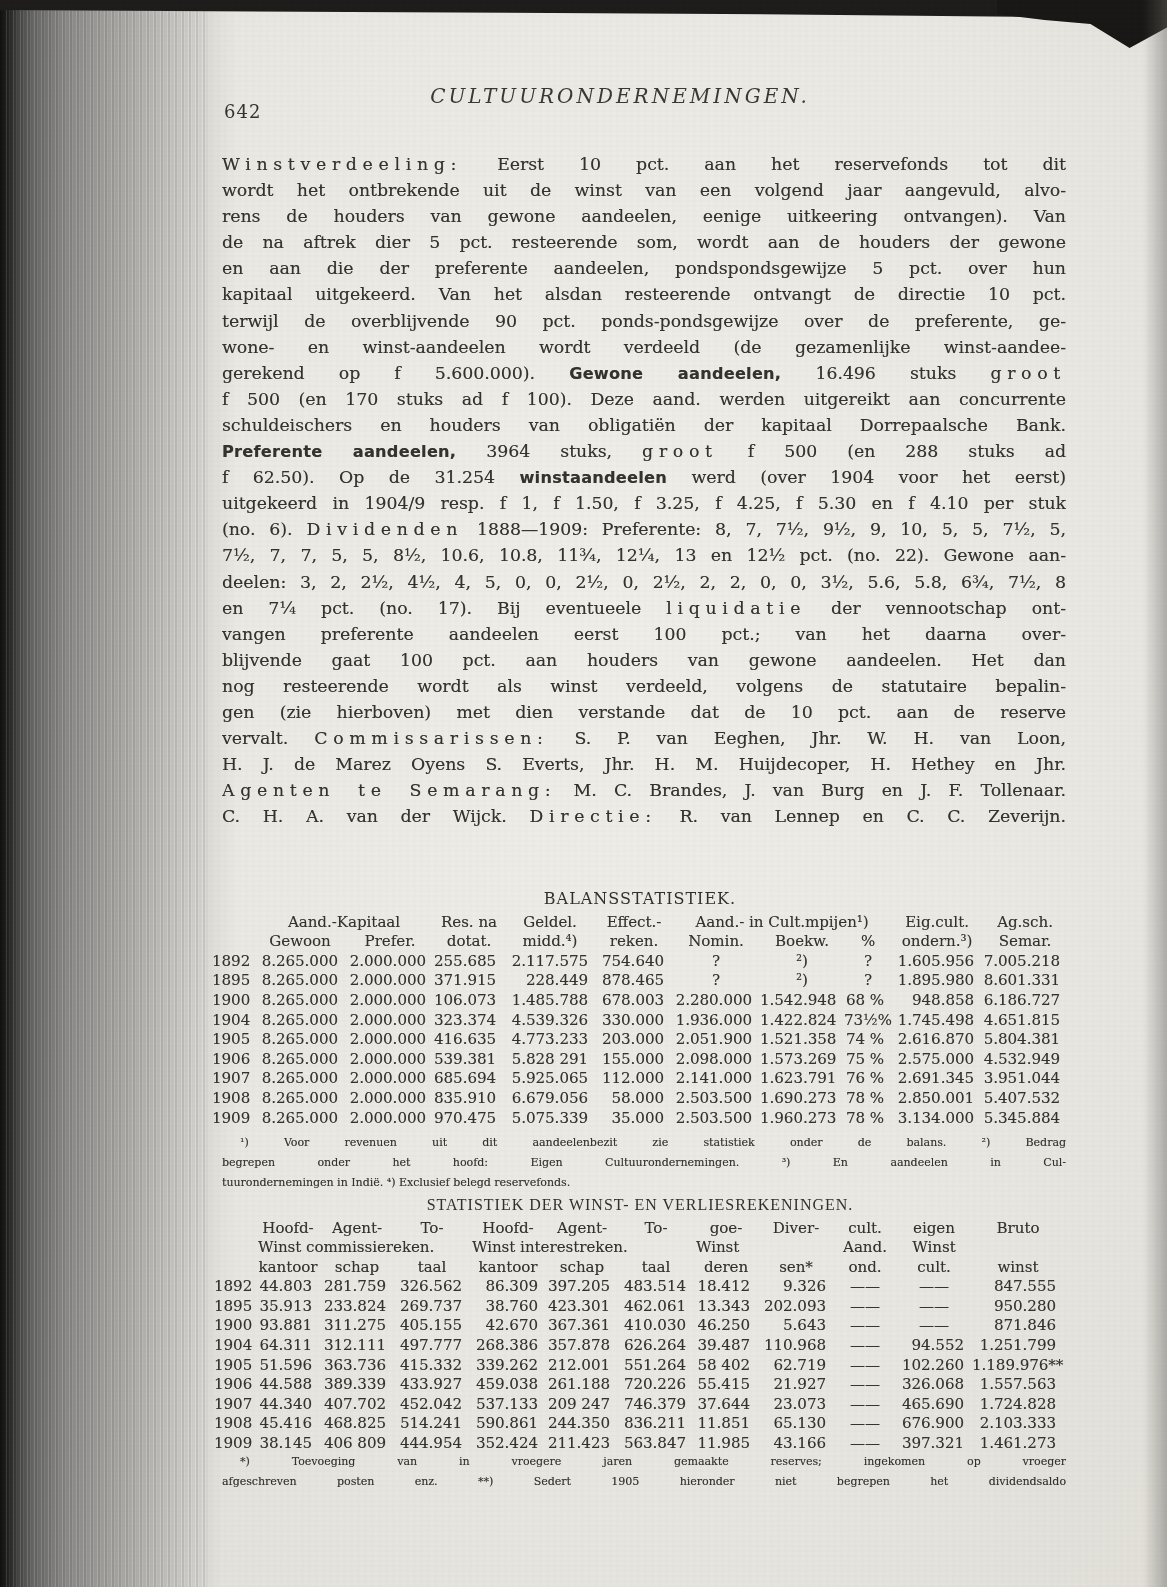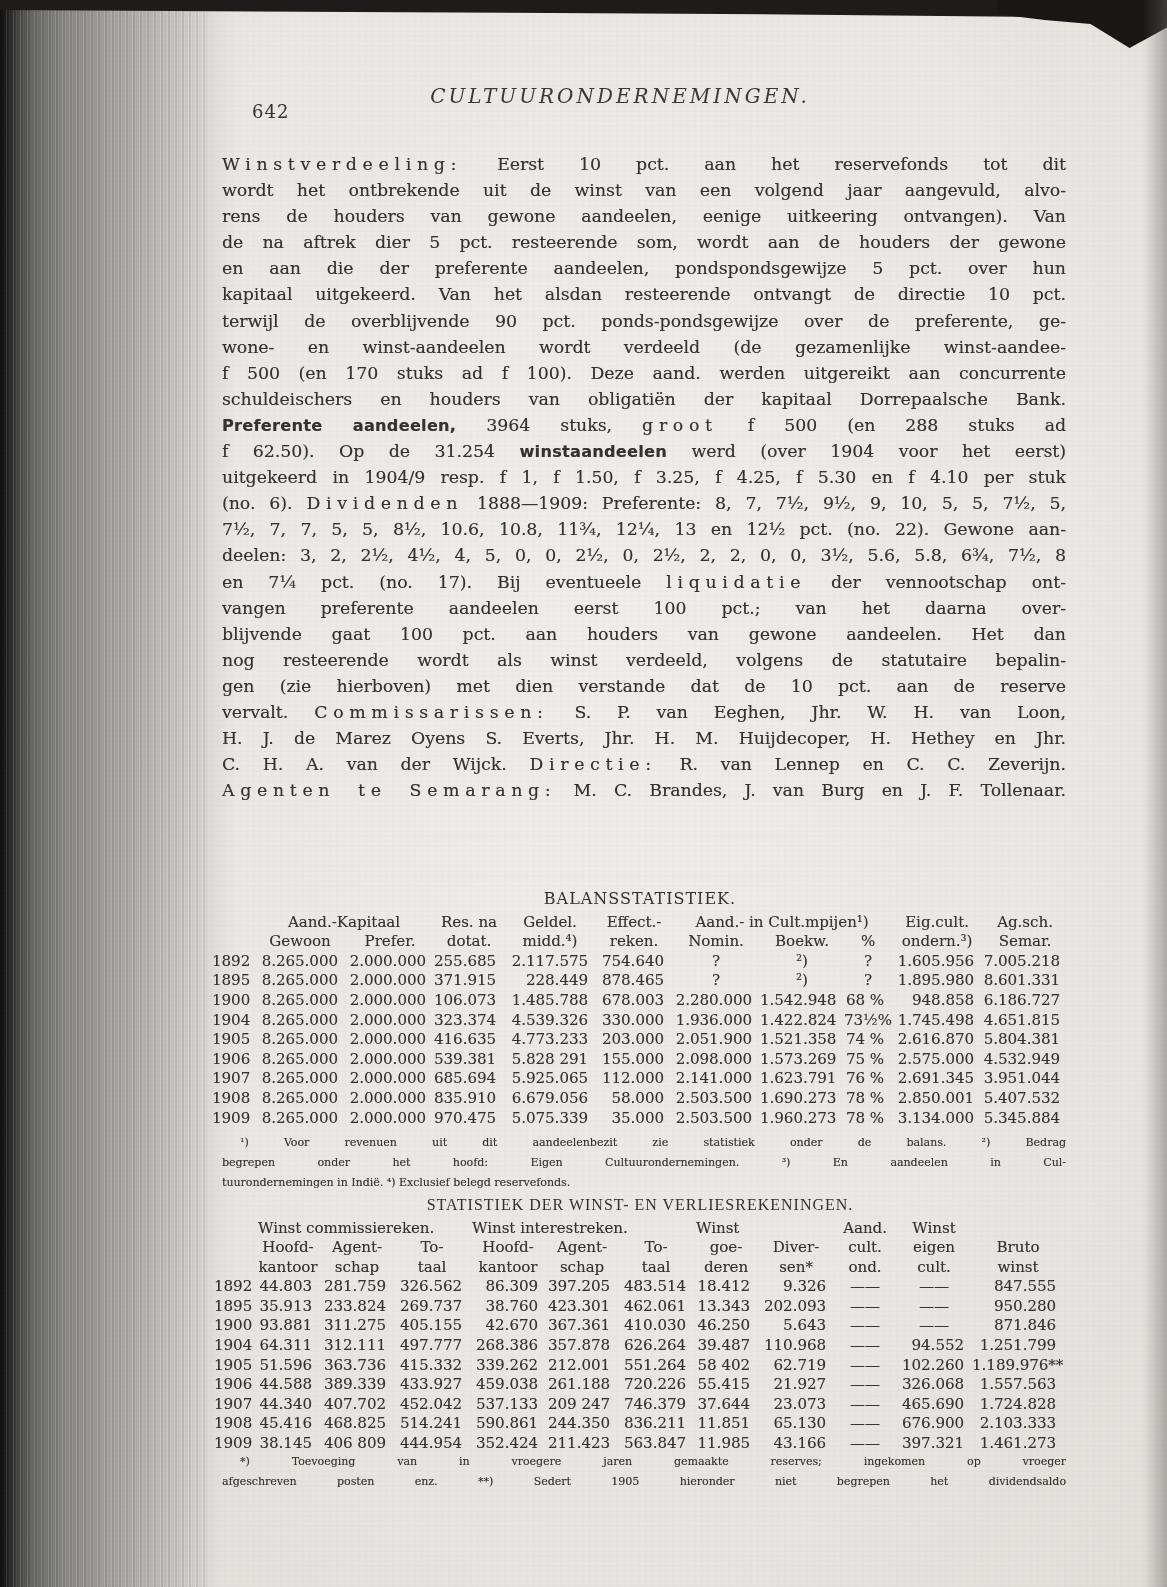--- a/index.html
+++ b/index.html
@@ -33,21 +33,21 @@
     position:absolute; right:0; top:0; width:24px; height:100%;
     background:linear-gradient(90deg, rgba(120,118,114,0) 0%, rgba(105,103,99,.45) 100%);
   }
   #grain{
     position:absolute; inset:0; pointer-events:none; opacity:.5;
     background:repeating-linear-gradient(0deg, rgba(110,105,95,.03) 0 2px, rgba(0,0,0,0) 2px 5px),
                repeating-linear-gradient(90deg, rgba(110,105,95,.025) 0 3px, rgba(0,0,0,0) 3px 7px);
   }
   
   .abs{position:absolute;}
-  #pageno{left:224px; top:101px; font-size:18px; letter-spacing:1px;margin-left:28px;}
+  #pageno{left:224px; top:101px; font-size:18px; letter-spacing:1px;}
   #runhead{left:160px; top:84px; width:920px; text-align:center;
     font-style:italic; font-size:20px; letter-spacing:3px; color:#3b3833;}
   #body{left:222px; top:151px; width:844px; font-size:17.3px; --lh:26.1px;
     text-shadow:.2px .2px .5px rgba(47,45,42,.45);}
   .jline{display:block; text-align:justify; height:var(--lh); line-height:var(--lh); overflow:hidden;}
   .jline::after{content:""; display:inline-block; width:100%; height:0;}
   .seg-sp{letter-spacing:.33em;}
   .seg-b{font-family:"DejaVu Sans","Liberation Sans",sans-serif; font-weight:700; font-size:.93em; letter-spacing:.3px;}
   .sec-title{text-align:center; font-size:16px; letter-spacing:1px; color:#33302b;}
   #balans-title{left:212px; top:889px; width:856px;}
@@ -81,37 +81,38 @@
 
   <div id="body" class="abs">
       <div class="jline"><span class="seg-sp">Winstverdeeling:</span><span>  Eerst  10  pct.  aan  het  reservefonds  tot  dit</span></div>
       <div class="jline"><span>wordt het ontbrekende uit de winst van een volgend jaar aangevuld, alvo-</span></div>
       <div class="jline"><span>rens de houders van gewone aandeelen, eenige uitkeering ontvangen). Van</span></div>
       <div class="jline"><span>de na aftrek dier 5 pct. resteerende som, wordt aan de houders der gewone</span></div>
       <div class="jline"><span>en aan die der preferente aandeelen, pondspondsgewijze 5 pct. over hun</span></div>
       <div class="jline"><span>kapitaal uitgekeerd. Van het alsdan resteerende ontvangt de directie 10 pct.</span></div>
       <div class="jline"><span>terwijl de overblijvende 90 pct. ponds-pondsgewijze over de preferente, ge-</span></div>
       <div class="jline"><span>wone- en winst-aandeelen wordt verdeeld (de gezamenlijke winst-aandee-</span></div>
+      <div class="jline"><span>gerekend op f 5.600.000). </span><span class="seg-b">Gewone aandeelen,</span><span> 16.496 stuks </span><span class="seg-sp">groot</span></div>
       <div class="jline"><span>f 500 (en 170 stuks ad f 100). Deze aand. werden uitgereikt aan concurrente</span></div>
       <div class="jline"><span>schuldeischers en houders van obligatiën der kapitaal Dorrepaalsche Bank.</span></div>
       <div class="jline"><span class="seg-b">Preferente aandeelen,</span><span> 3964 stuks, </span><span class="seg-sp">groot</span><span> f 500 (en 288 stuks ad</span></div>
       <div class="jline"><span>f 62.50).  Op de 31.254 </span><span class="seg-b">winstaandeelen</span><span> werd (over 1904 voor het eerst)</span></div>
       <div class="jline"><span>uitgekeerd in 1904/9 resp. f 1, f 1.50, f 3.25, f 4.25, f 5.30 en f 4.10 per stuk</span></div>
       <div class="jline"><span>(no. 6). </span><span class="seg-sp">Dividenden</span><span> 1888—1909: Preferente: 8, 7, 7½, 9½, 9, 10, 5, 5, 7½, 5,</span></div>
       <div class="jline"><span>7½, 7, 7, 5, 5, 8½, 10.6, 10.8, 11¾, 12¼, 13 en 12½ pct. (no. 22). Gewone aan-</span></div>
       <div class="jline"><span>deelen: 3, 2, 2½, 4½, 4, 5, 0, 0, 2½, 0, 2½, 2, 2, 0, 0, 3½, 5.6, 5.8, 6¾, 7½, 8</span></div>
       <div class="jline"><span>en 7¼ pct. (no. 17).  Bij eventueele </span><span class="seg-sp">liquidatie</span><span> der vennootschap ont-</span></div>
       <div class="jline"><span>vangen preferente aandeelen eerst 100 pct.; van het daarna over-</span></div>
       <div class="jline"><span>blijvende gaat 100 pct. aan houders van gewone aandeelen. Het dan</span></div>
       <div class="jline"><span>nog resteerende wordt als winst verdeeld, volgens de statutaire bepalin-</span></div>
       <div class="jline"><span>gen (zie hierboven) met dien verstande dat de 10 pct. aan de reserve</span></div>
       <div class="jline"><span>vervalt.  </span><span class="seg-sp">Commissarissen:</span><span> S. P. van Eeghen, Jhr. W. H. van Loon,</span></div>
       <div class="jline"><span>H. J. de Marez Oyens S. Everts, Jhr. H. M. Huijdecoper, H. Hethey en Jhr.</span></div>
+      <div class="jline"><span class="seg-sp">Agenten te Semarang:</span><span> M. C. Brandes, J. van Burg en J. F. Tollenaar.</span></div>
       <div class="jline"><span>C. H. A. van der Wijck.  </span><span class="seg-sp">Directie:</span><span> R. van Lennep en C. C. Zeverijn.</span></div>
-      <div class="jline"><span class="seg-sp">Agenten te Semarang:</span><span> M. C. Brandes, J. van Burg en J. F. Tollenaar.</span></div>
     </div>
 
   <div id="balans-title" class="abs sec-title">BALANSSTATISTIEK.</div>
   <table id="table1" class="abs stat" style="width:856px">
     <colgroup>
       <col style="width:42px">
         <col style="width:92px">
         <col style="width:88px">
         <col style="width:70px">
       <col style="width:92px">
@@ -285,43 +286,43 @@
         <col style="width:76px">
         <col style="width:64px">
       <col style="width:76px">
         <col style="width:62px">
         <col style="width:76px">
         <col style="width:92px">
     </colgroup>
   <thead>
         <tr>
           <th></th>
-          <th colspan="3" class="left">Winst commissiereken.</th>
-          <th colspan="3" class="left">Winst interestreken.</th>
-          <th colspan="2" class="left">Winst</th>
-          <th>Aand.</th>
-          <th>Winst</th>
-          <th></th>
-        </tr>
-        <tr>
-          <th></th>
           <th>Hoofd-</th>
           <th>Agent-</th>
           <th>To-</th>
           <th>Hoofd-</th>
           <th>Agent-</th>
           <th>To-</th>
           <th>goe-</th>
           <th>Diver-</th>
           <th>cult.</th>
           <th>eigen</th>
           <th>Bruto</th>
         </tr>
         <tr>
           <th></th>
+          <th colspan="3" class="left">Winst commissiereken.</th>
+          <th colspan="3" class="left">Winst interestreken.</th>
+          <th colspan="2" class="left">Winst</th>
+          <th>Aand.</th>
+          <th>Winst</th>
+          <th></th>
+        </tr>
+        <tr>
+          <th></th>
           <th>kantoor</th>
           <th>schap</th>
           <th>taal</th>
           <th>kantoor</th>
           <th>schap</th>
           <th>taal</th>
           <th>deren</th>
           <th>sen*</th>
           <th>ond.</th>
           <th>cult.</th>

